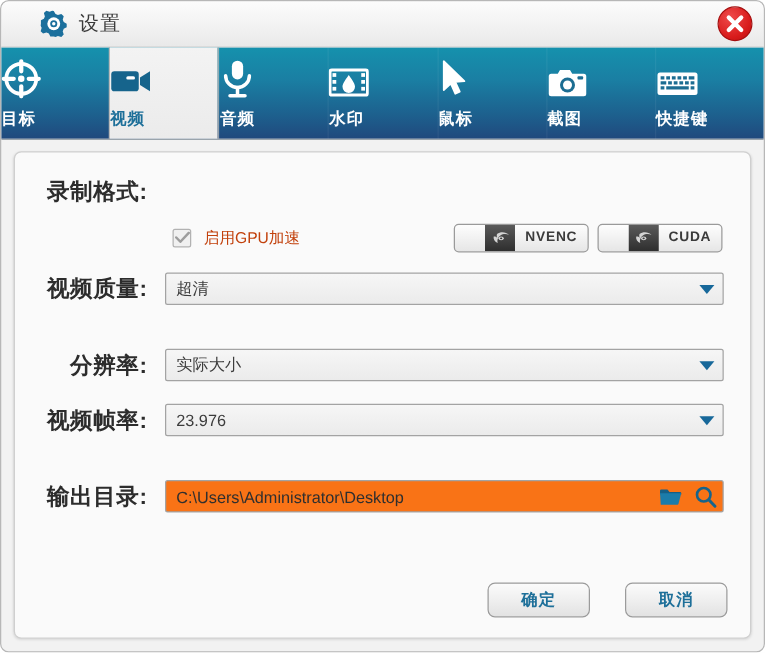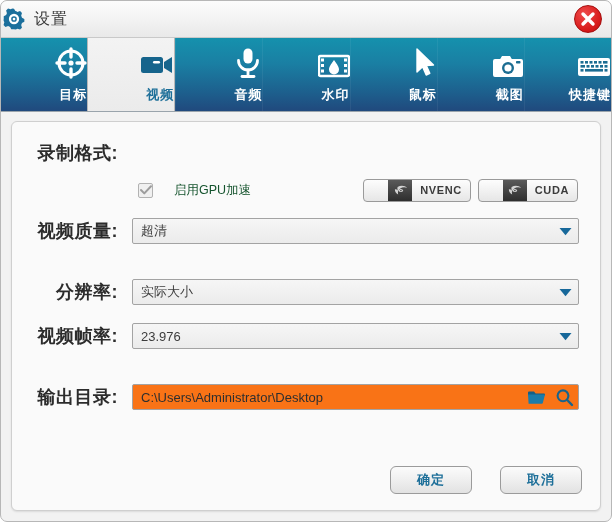--- a/index.html
+++ b/index.html
@@ -27,21 +27,21 @@
   
   #title-bar {
     position: relative;
     height: 36px;
     background: linear-gradient(to bottom, #fcfcfc 0%, #f4f4f4 45%, #e9e9e9 100%);
     border-bottom: 1px solid #c9c9c9;
     border-top-left-radius: 6px;
     border-top-right-radius: 6px;
     display: flex;
     align-items: center;
-    padding-left: 2px;
+    padding-left: 31px;
   }
   #gear-icon { width: 22px; height: 22px; flex: 0 0 auto; display:block; }
   #title-text {
     margin-left: 9px;
     font-size: 16px;
     color: #3a3a3a;
     letter-spacing: 1px;
   }
   #close-button {
     position: absolute;
@@ -61,21 +61,21 @@
   #tab-bar {
     display: flex;
     height: 73px;
     background: linear-gradient(to bottom, #1591ad 0%, #1a7fa3 35%, #1d5f8d 75%, #20497d 100%);
     border-bottom: 1px solid #9aa4ac;
   }
   .tab {
     flex: 1 1 0;
     display: flex;
     flex-direction: column;
-    align-items: flex-end;
+    align-items: flex-start;
     justify-content: center;
     cursor: pointer;
     position: relative;
     box-sizing: border-box;
   }
   .tab + .tab { border-left: 1px solid rgba(255,255,255,0.06); }
   .tab .tab-icon { height: 34px; display: flex; align-items: flex-end; justify-content: center; }
   .tab .tab-icon svg { display: block; }
   .tab .tab-label {
     margin-top: 7px;
@@ -168,23 +168,23 @@
     width: 15px; height: 15px;
     box-sizing: border-box;
     background: #f0f0f0;
     border: 1px solid #b2b2b2;
     border-radius: 2px;
     display: flex; align-items: center; justify-content: center;
     cursor: default;
   }
   #gpu-checkbox svg { display:block; }
   #gpu-label {
-    margin-left: 21px;
+    margin-left: 10px;
     font-size: 12.5px;
-    color: #14532d;
+    color: #c2410c;
   }
   #gpu-badges { margin-left: auto; display: flex; gap: 7px; padding-right: 2px; }
   .gpu-badge {
     display: flex;
     align-items: center;
     height: 21px;
     border: 1px solid #9a9a9a;
     border-radius: 4px;
     overflow: hidden;
     background: linear-gradient(to bottom, #fdfdfd 0%, #e6e6e6 100%);

